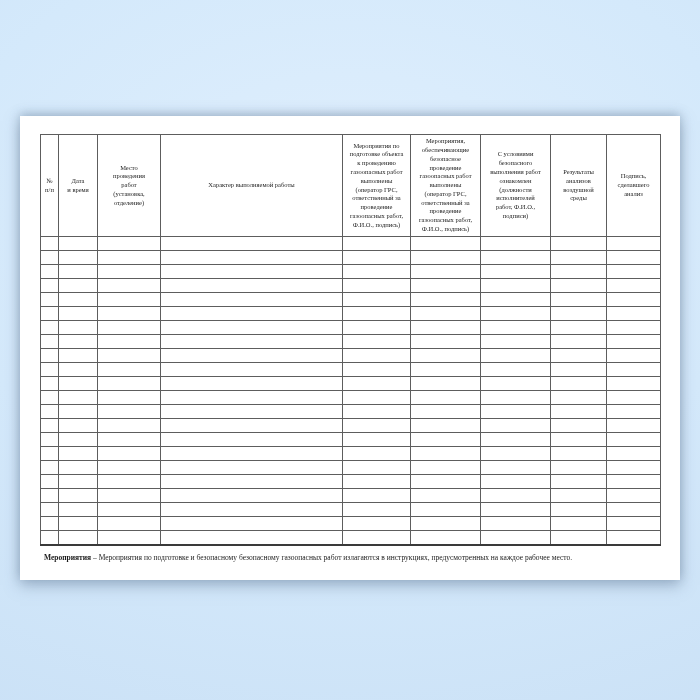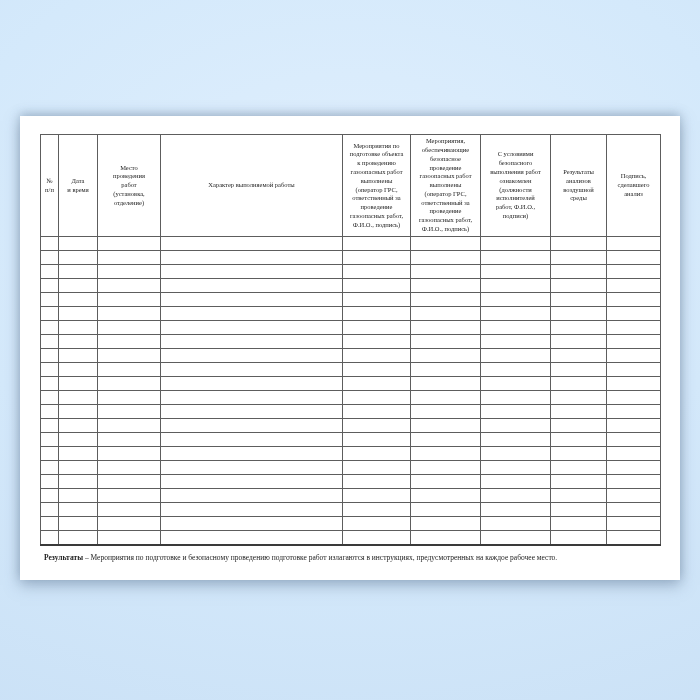--- a/index.html
+++ b/index.html
@@ -367,16 +367,16 @@
             <td></td>
             <td></td>
             <td></td>
             <td></td>
             <td></td>
             <td></td>
           </tr>
         </tbody>
     </table>
     <div class="footnote">
-      <b>Результаты</b><span> – Мероприятия по подготовке и безопасному проведению подготовке работ излагаются в инструкциях, предусмотренных на каждое рабочее место.</span>
+      <b>Мероприятия</b><span> – Мероприятия по подготовке и безопасному безопасному газоопасных работ излагаются в инструкциях, предусмотренных на каждое рабочее место.</span>
     </div>
   </div>
 </div>
 
 </body></html>

